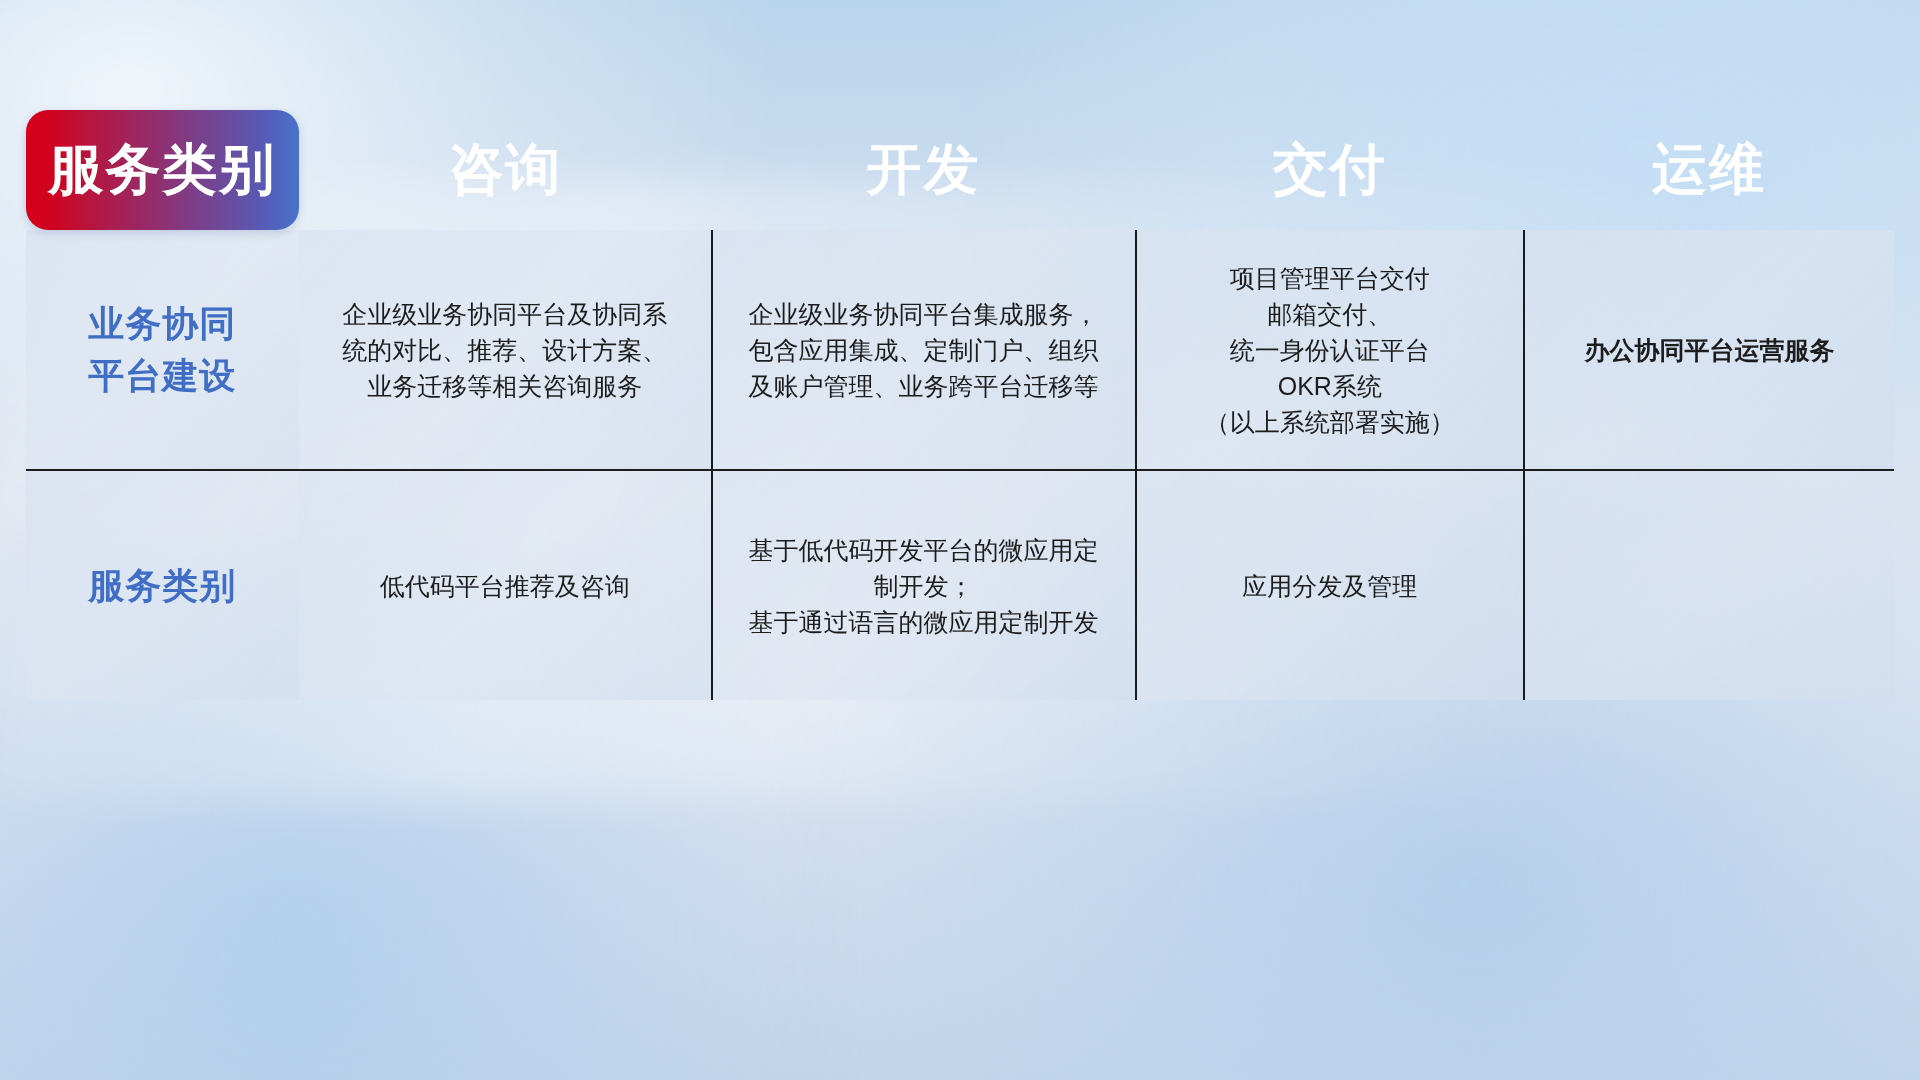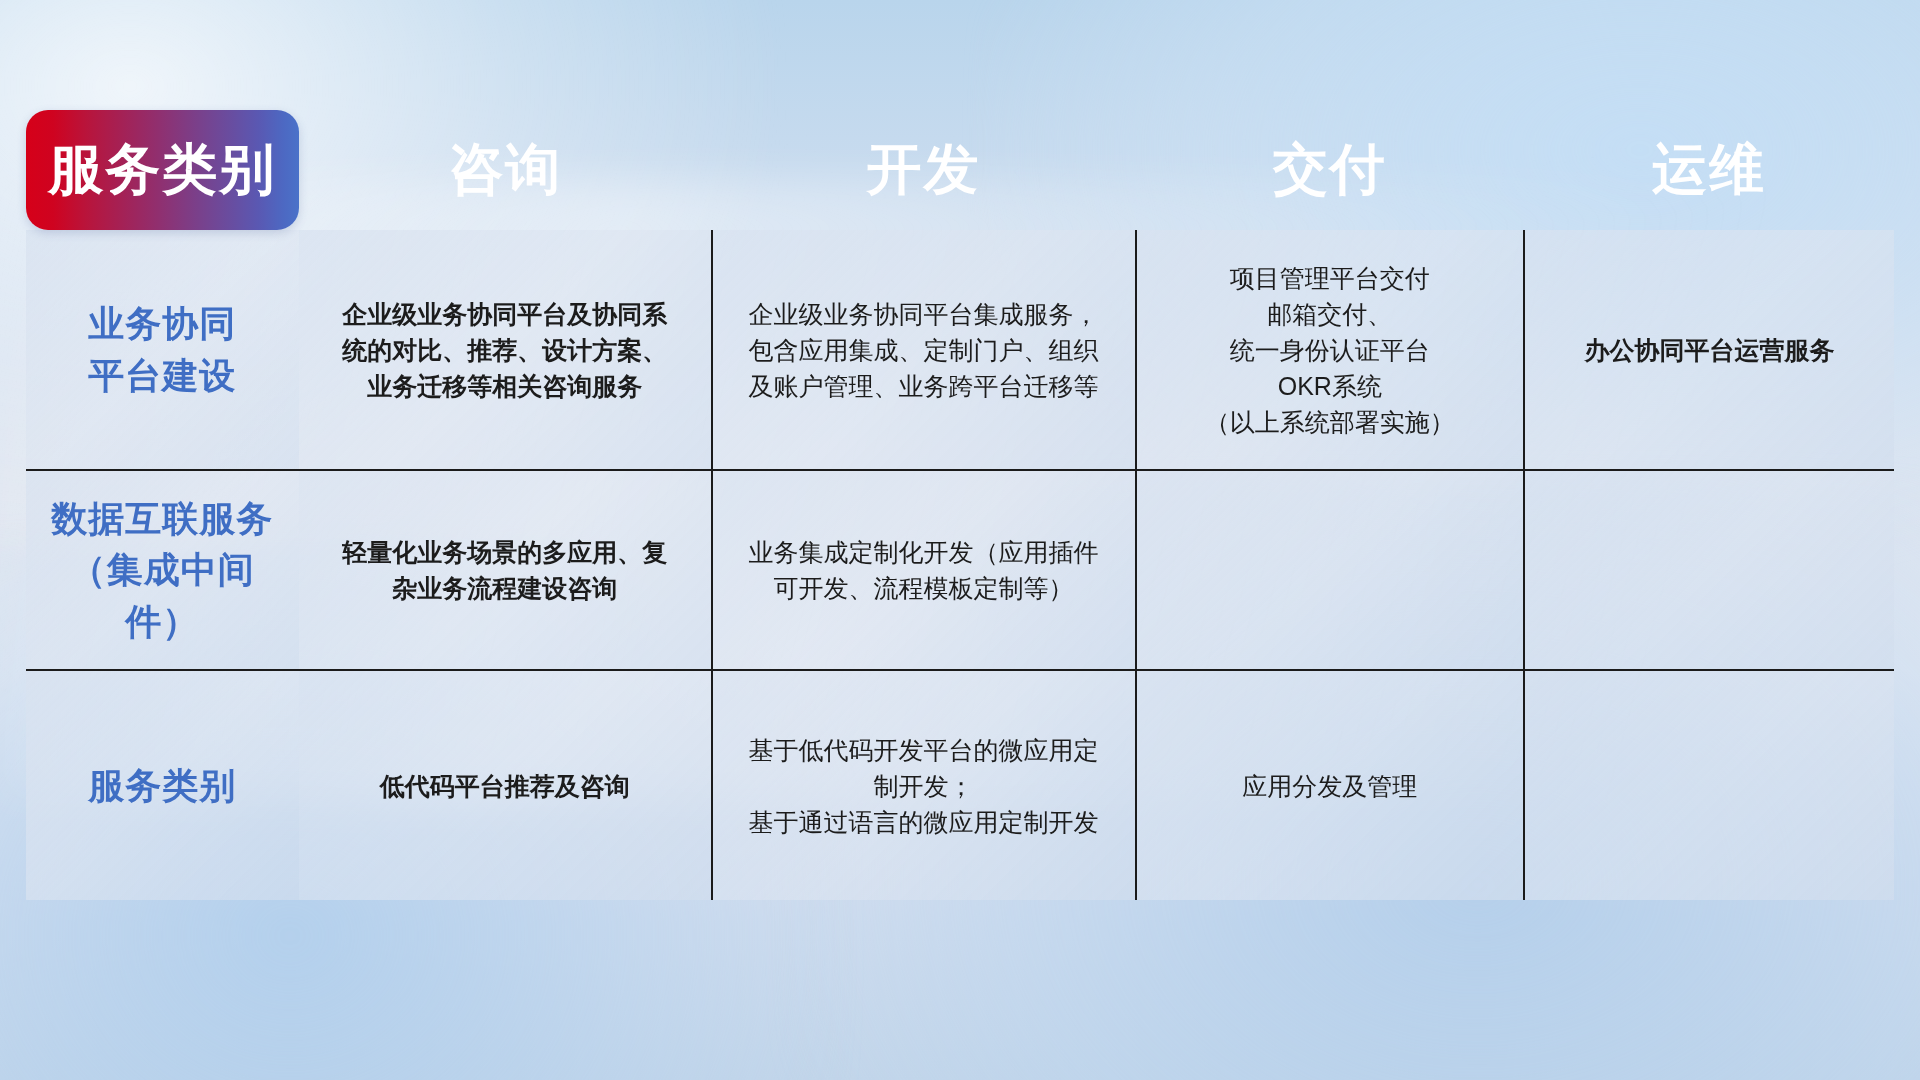--- a/index.html
+++ b/index.html
@@ -109,21 +109,21 @@
   
   tbody td.cat{
     border-right:none;
     font-size:36px;
     font-weight:bold;
     color:#3f6ec4;
     line-height:1.42;
     letter-spacing:1px;
   }
   
-  tbody td.c-consult{ border-left:none;font-weight:bold; }
+  tbody td.c-consult{ border-left:none; }
   tbody td.c-dev{ border-left:2px solid #1b1b1b; }
   tbody td.c-deliver{ border-left:2px solid #1b1b1b; }
   tbody td.c-ops{ border-left:2px solid #1b1b1b;font-weight:bold; }
 
   .cell-line{ display:block; }
   .cat .cell-line{ display:block; }
 </style>
 </head>
 <body>
 
@@ -185,36 +185,20 @@
             <span class="cell-line">邮箱交付、</span>
             <span class="cell-line">统一身份认证平台</span>
             <span class="cell-line">OKR系统</span>
             <span class="cell-line">（以上系统部署实施）</span>
           </td>
         <td class="c-ops">
             <span class="cell-line">办公协同平台运营服务</span>
           </td>
       </tr>
 
-      <tr class="row-2">
-        <td class="cat">
-            <span class="cell-line">数据互联服务</span>
-            <span class="cell-line">（集成中间件）</span>
-          </td>
-        <td class="c-consult">
-            <span class="cell-line">轻量化业务场景的多应用、复</span>
-            <span class="cell-line">杂业务流程建设咨询</span>
-          </td>
-        <td class="c-dev">
-            <span class="cell-line">业务集成定制化开发（应用插件</span>
-            <span class="cell-line">可开发、流程模板定制等）</span>
-          </td>
-        <td class="c-deliver"></td>
-        <td class="c-ops"></td>
-      </tr>
 
       <tr class="row-3">
         <td class="cat">
             <span class="cell-line">服务类别</span>
           </td>
         <td class="c-consult">
             <span class="cell-line">低代码平台推荐及咨询</span>
           </td>
         <td class="c-dev">
             <span class="cell-line">基于低代码开发平台的微应用定</span>

